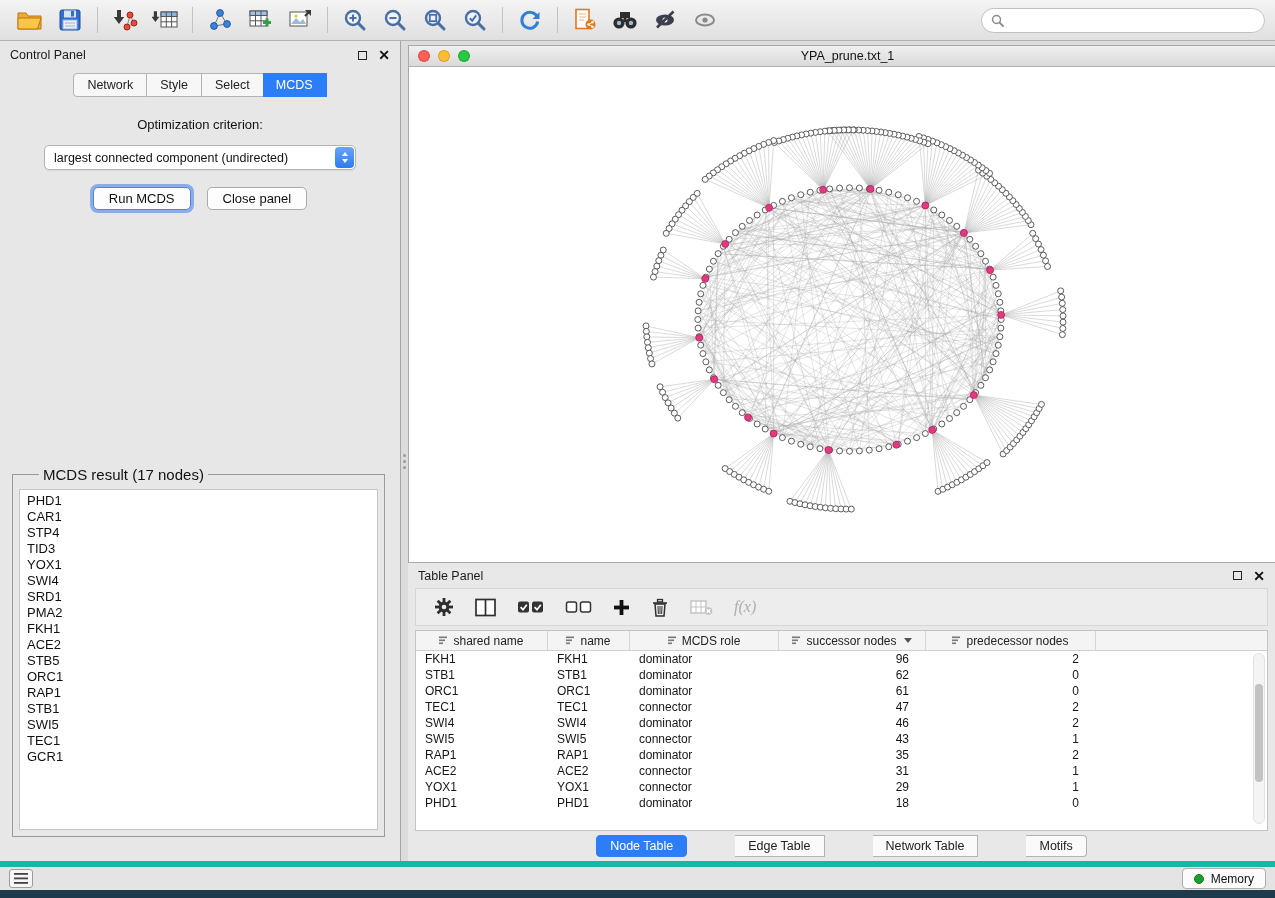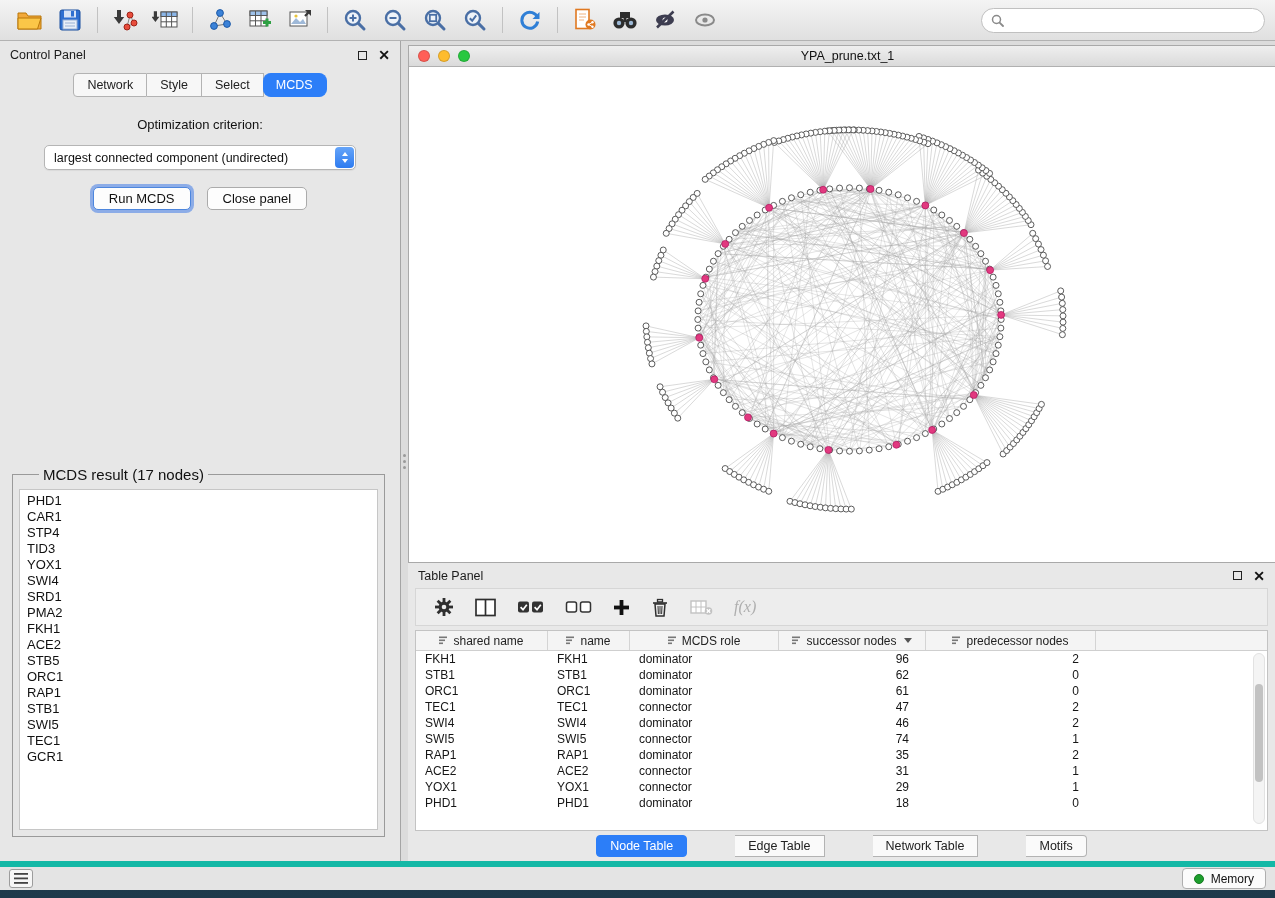--- a/index.html
+++ b/index.html
@@ -20,21 +20,21 @@
   
   .control-panel{width:401px;background:#e7e7e7;border-right:1px solid #a5a5a5;position:relative;flex:0 0 auto;}
   .panel-header{height:28px;display:flex;align-items:center;padding:0 10px;font-size:12.5px;color:#1b1b1b;}
   .panel-controls{margin-left:auto;display:flex;gap:11px;align-items:center;}
   .float-box{width:9px;height:9px;border:1.5px solid #222;background:transparent;}
   .close-x{font-size:14px;font-weight:bold;color:#111;line-height:1;}
   .cp-tabs{display:flex;justify-content:center;padding:4px 0 10px;}
   .cp-tab{font-size:12.5px;padding:4px 13px;background:#f7f7f7;border:1px solid #b3b3b3;border-left-width:0;color:#222;cursor:default;}
   .cp-tab:first-child{border-left-width:1px;border-radius:4px 0 0 4px;}
   .cp-tab:last-child{border-radius:0 4px 4px 0;}
-  .cp-tab.active{background:#2c7ef8;border-color:#2c7ef8;color:#fff;border-radius:8px;margin-left:-1px;}
+  .cp-tab.active{background:#2c7ef8;border-color:#2c7ef8;color:#fff;border-radius:0;margin-left:-1px;}
   .cp-body{display:flex;flex-direction:column;align-items:center;padding-top:10px;}
   .opt-label{font-size:13px;color:#111;}
   .combo{margin-top:13px;width:312px;height:25px;background:#fff;border:1px solid #b5b5b5;border-radius:5px;display:flex;align-items:center;font-size:12.5px;color:#111;padding-left:9px;position:relative;box-shadow:0 1px 1px rgba(0,0,0,.06);}
   .stepper{position:absolute;right:1px;top:1px;bottom:1px;width:19px;background:linear-gradient(#66a5f9,#2d7bf0);border-radius:4px;display:flex;flex-direction:column;align-items:center;justify-content:center;gap:3px;}
   .tri-up{width:0;height:0;border-left:3.5px solid transparent;border-right:3.5px solid transparent;border-bottom:4.5px solid #fff;}
   .tri-dn{width:0;height:0;border-left:3.5px solid transparent;border-right:3.5px solid transparent;border-top:4.5px solid #fff;}
   .btn-row{margin-top:17px;display:flex;gap:16px;}
   .btn{font-size:13px;padding:3px 15px;background:#fdfdfd;border:1px solid #ababab;border-radius:5px;color:#111;cursor:default;}
   .btn.focus{box-shadow:0 0 0 3px rgba(90,140,230,.65);border-color:#4d86dd;}
   .result-box{position:absolute;left:12px;right:15px;top:425px;bottom:24px;border:1px solid #9a9a9a;padding:6px;background:#e7e7e7;}
@@ -1284,21 +1284,21 @@
                 <div class="nt-td c0">SWI4</div>
                 <div class="nt-td c1">SWI4</div>
                 <div class="nt-td c2">dominator</div>
                 <div class="nt-td c3 num">46</div>
                 <div class="nt-td c4 num">2</div>
               </div>
               <div class="nt-row">
                 <div class="nt-td c0">SWI5</div>
                 <div class="nt-td c1">SWI5</div>
                 <div class="nt-td c2">connector</div>
-                <div class="nt-td c3 num">74</div>
+                <div class="nt-td c3 num">43</div>
                 <div class="nt-td c4 num">1</div>
               </div>
               <div class="nt-row">
                 <div class="nt-td c0">RAP1</div>
                 <div class="nt-td c1">RAP1</div>
                 <div class="nt-td c2">dominator</div>
                 <div class="nt-td c3 num">35</div>
                 <div class="nt-td c4 num">2</div>
               </div>
               <div class="nt-row">

